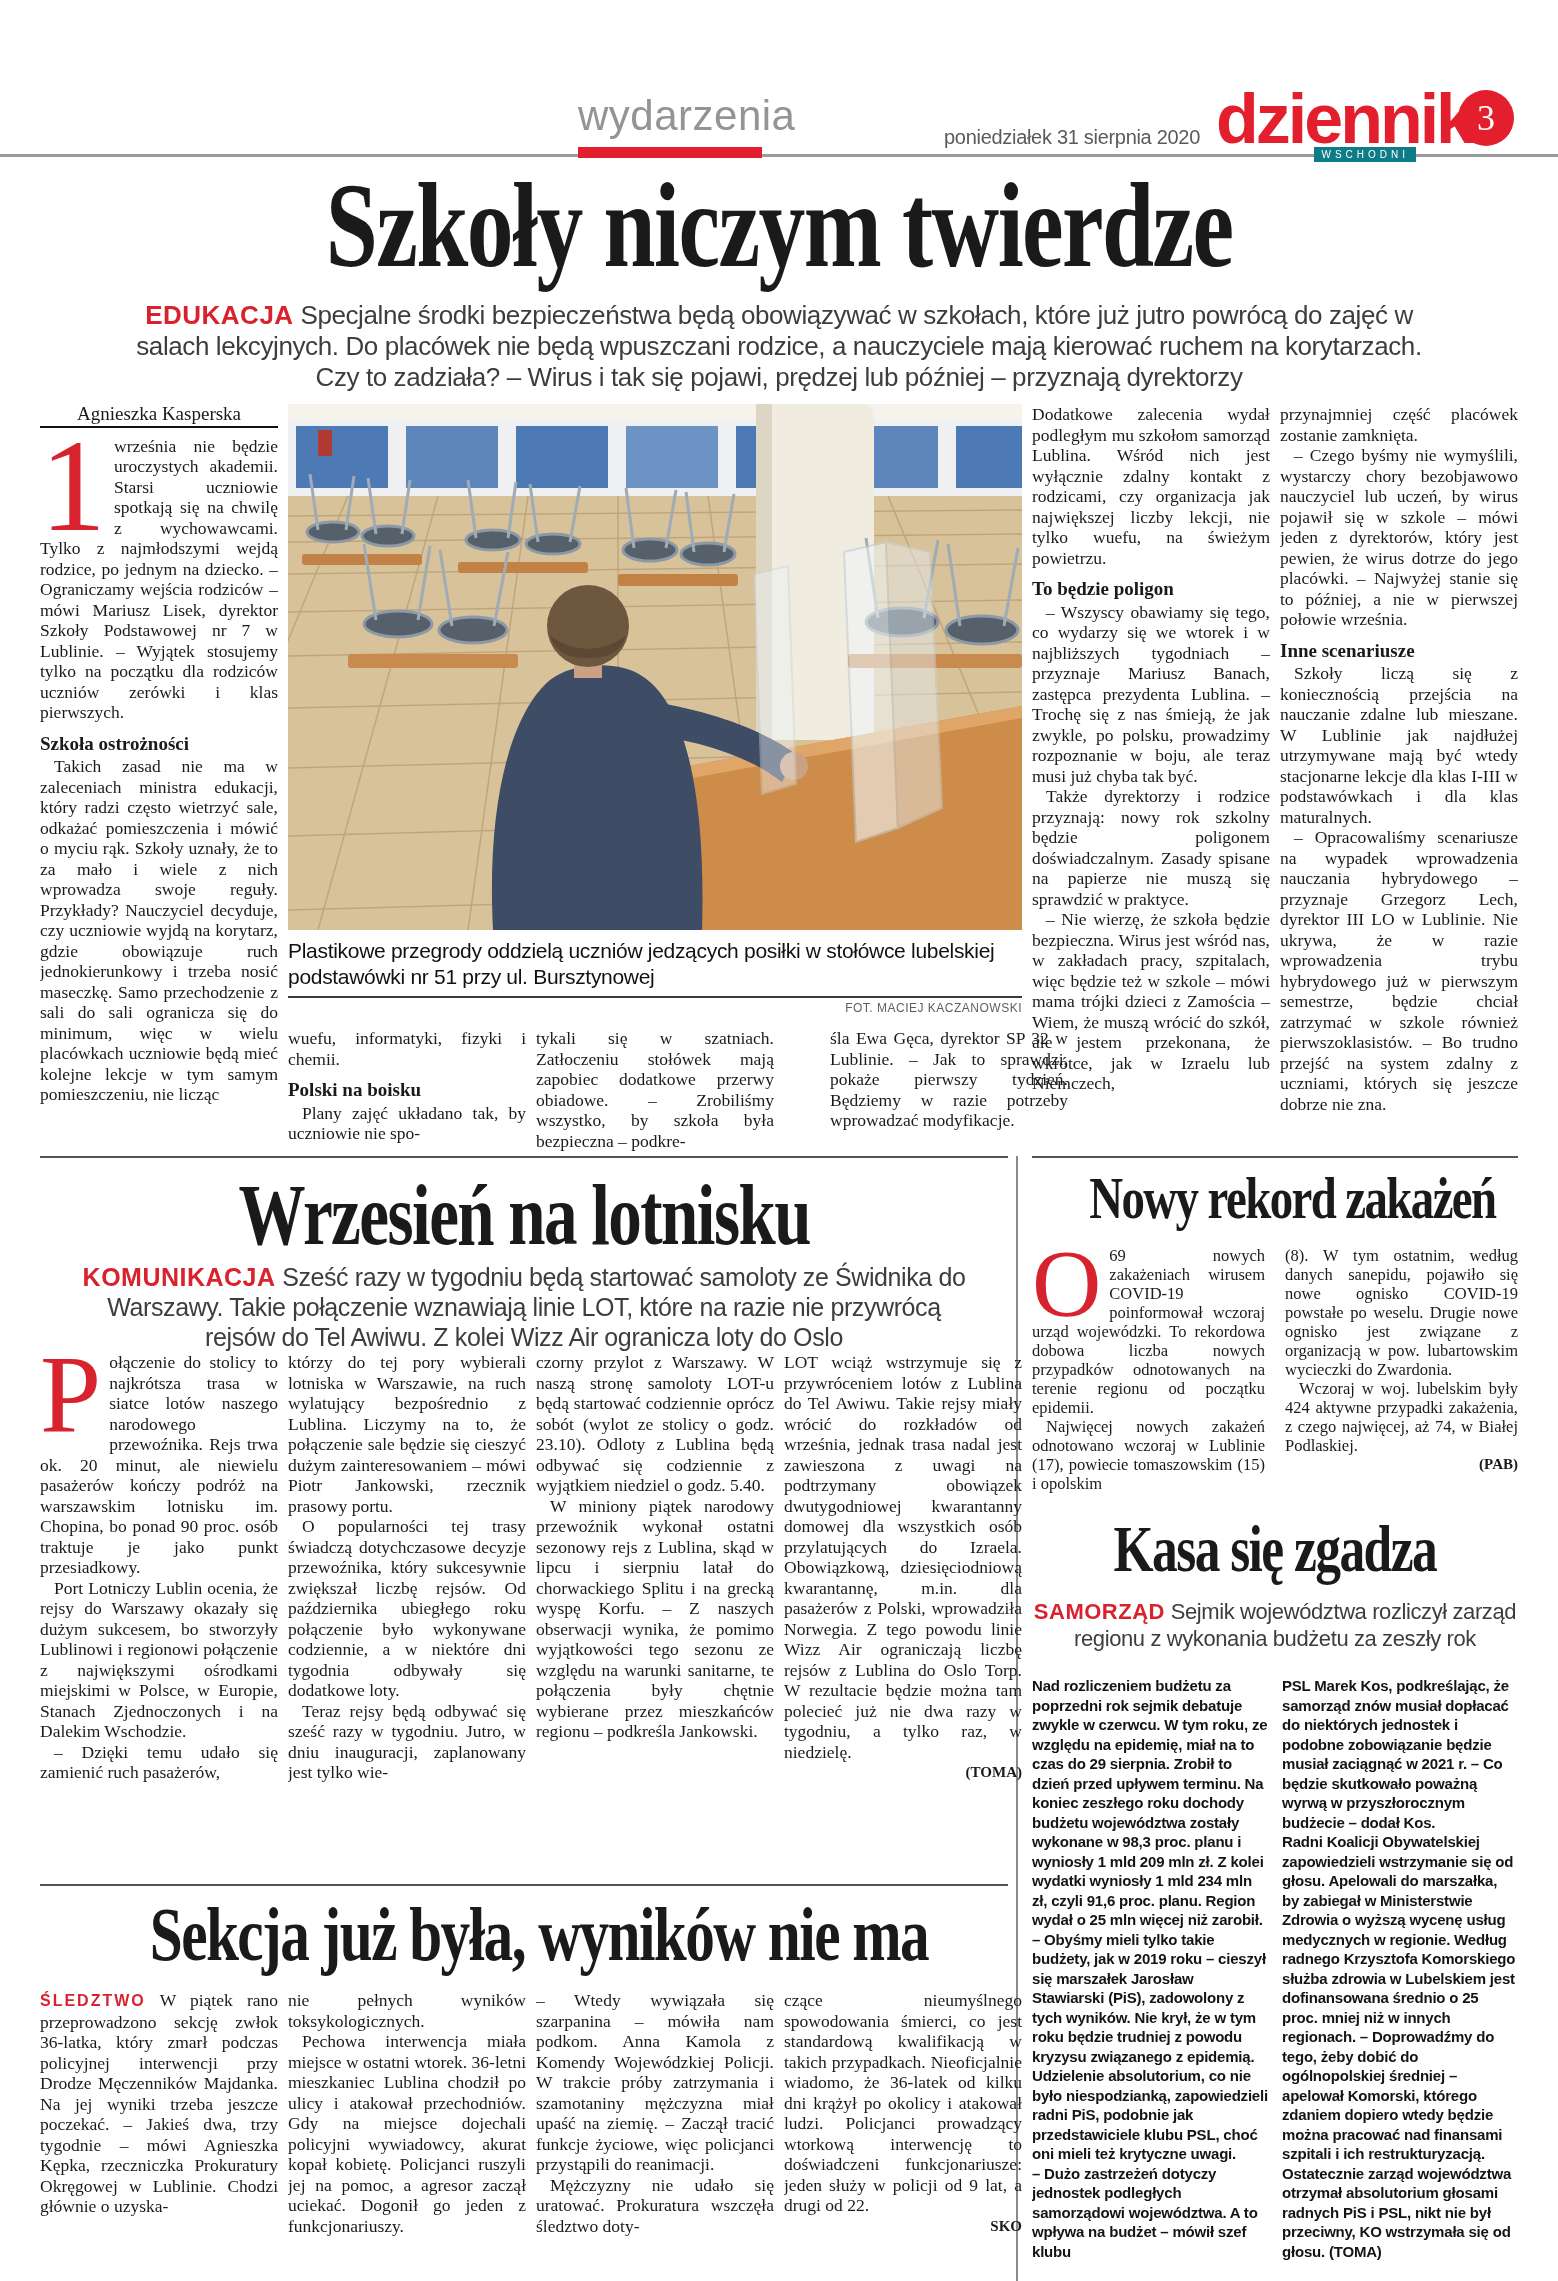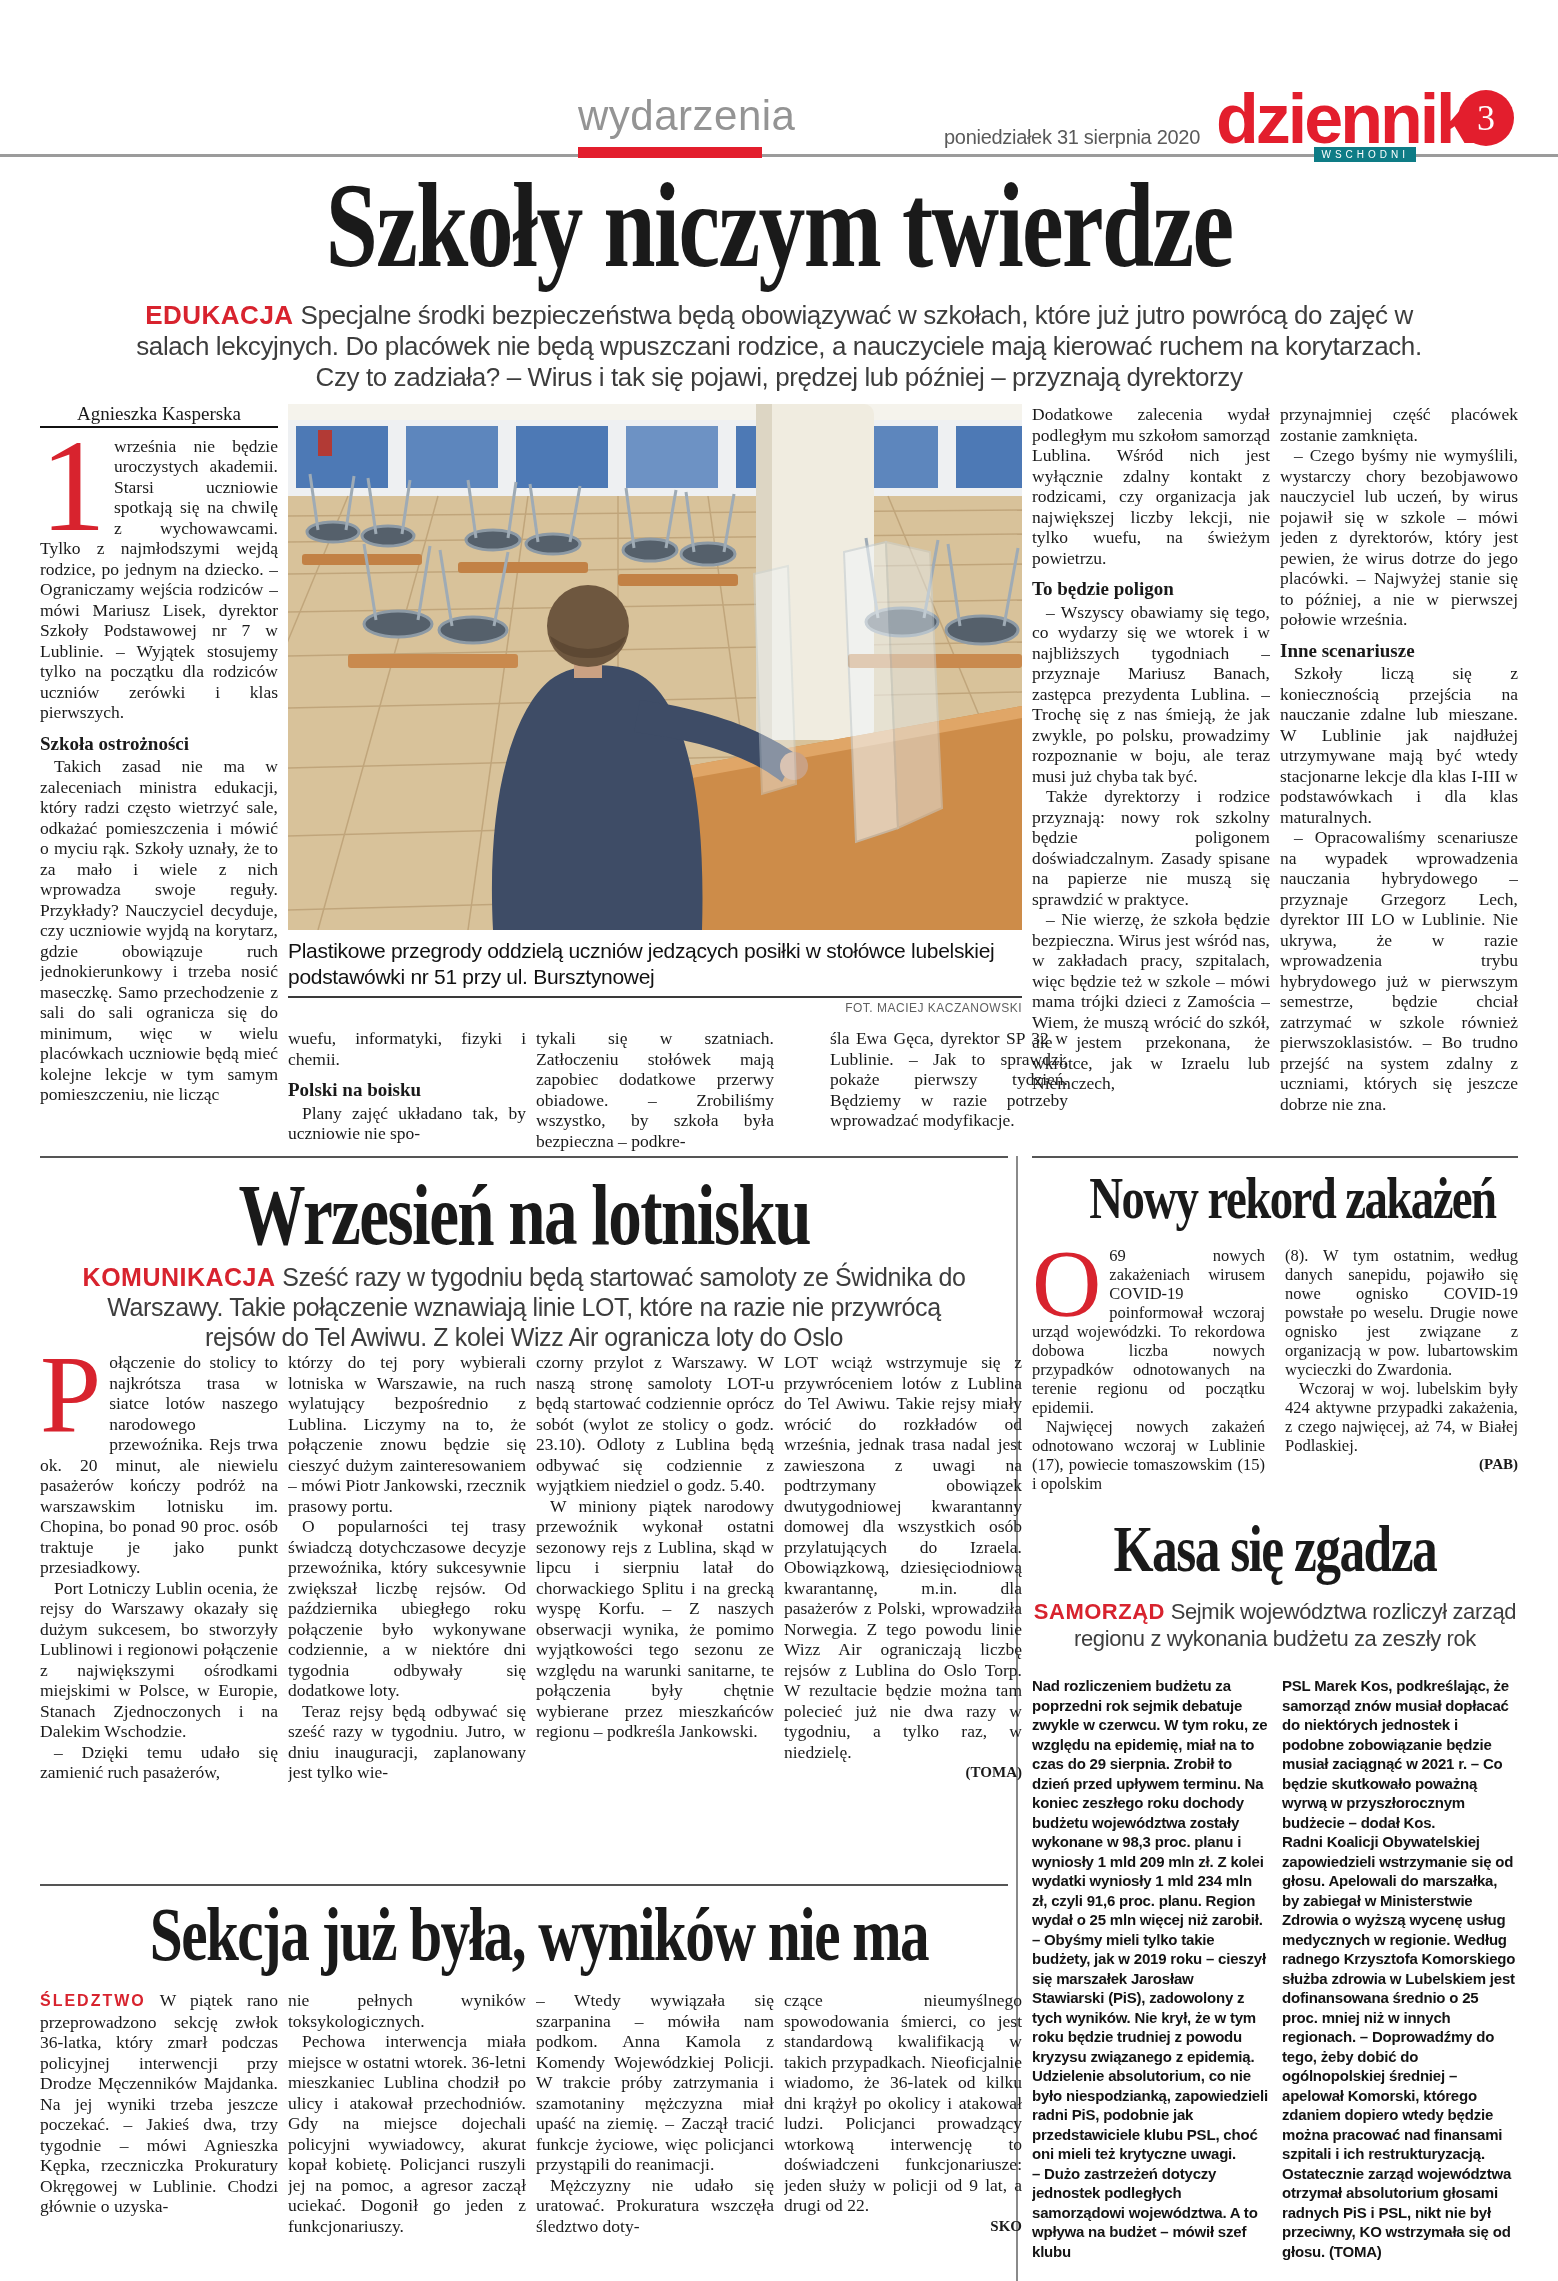--- a/index.html
+++ b/index.html
@@ -241,21 +241,21 @@
   </div>
   <div class="abs headline h2" style="left:40px;top:1172px;width:968px;">
     <span class="hl-inner">Wrzesień na lotnisku</span>
   </div>
   <div class="abs body-col" style="left:40px;top:1352px;width:238px;height:468px;">
     <p class="noindent"><span class="dropcap dc-p">P</span><span>ołączenie do stolicy to najkrótsza trasa w siatce lotów naszego narodowego przewoźnika. Rejs trwa ok. 20 minut, ale niewielu pasażerów kończy podróż na warszawskim lotnisku im. Chopina, bo ponad 90 proc. osób traktuje je jako punkt przesiadkowy.</span></p>
     <p>Port Lotniczy Lublin ocenia, że rejsy do Warszawy okazały się dużym sukcesem, bo stworzyły Lublinowi i regionowi połączenie z największymi ośrodkami miejskimi w Polsce, w Europie, Stanach Zjednoczonych i na Dalekim Wschodzie.</p>
     <p>– Dzięki temu udało się zamienić ruch pasażerów,</p>
   </div>
   <div class="abs body-col" style="left:288px;top:1352px;width:238px;height:468px;">
-    <p class="noindent">którzy do tej pory wybierali lotniska w Warszawie, na ruch wylatujący bezpośrednio z Lublina. Liczymy na to, że połączenie znowu będzie się cieszyć dużym zainteresowaniem – mówi Piotr Jankowski, rzecznik prasowy portu.</p>
+    <p class="noindent">którzy do tej pory wybierali lotniska w Warszawie, na ruch wylatujący bezpośrednio z Lublina. Liczymy na to, że połączenie sale będzie się cieszyć dużym zainteresowaniem – mówi Piotr Jankowski, rzecznik prasowy portu.</p>
     <p>O popularności tej trasy świadczą dotychczasowe decyzje przewoźnika, który sukcesywnie zwiększał liczbę rejsów. Od października ubiegłego roku połączenie było wykonywane codziennie, a w niektóre dni tygodnia odbywały się dodatkowe loty.</p>
     <p>Teraz rejsy będą odbywać się sześć razy w tygodniu. Jutro, w dniu inauguracji, zaplanowany jest tylko wie-</p>
   </div>
   <div class="abs body-col" style="left:536px;top:1352px;width:238px;height:468px;">
     <p class="noindent">czorny przylot z Warszawy. W naszą stronę samoloty LOT-u będą startować codziennie oprócz sobót (wylot ze stolicy o godz. 23.10). Odloty z Lublina będą odbywać się codziennie z wyjątkiem niedziel o godz. 5.40.</p>
     <p>W miniony piątek narodowy przewoźnik wykonał ostatni sezonowy rejs z Lublina, skąd w lipcu i sierpniu latał do chorwackiego Splitu i na grecką wyspę Korfu. – Z naszych obserwacji wynika, że pomimo wyjątkowości tego sezonu ze względu na warunki sanitarne, te połączenia były chętnie wybierane przez mieszkańców regionu – podkreśla Jankowski.</p>
   </div>
   <div class="abs body-col" style="left:784px;top:1352px;width:238px;height:468px;">
     <p class="noindent">LOT wciąż wstrzymuje się z przywróceniem lotów z Lublina do Tel Awiwu. Takie rejsy miały wrócić do rozkładów od września, jednak trasa nadal jest zawieszona z uwagi na podtrzymany obowiązek dwutygodniowej kwarantanny domowej dla wszystkich osób przylatujących do Izraela. Obowiązkową, dziesięciodniową kwarantannę, m.in. dla pasażerów z Polski, wprowadziła Norwegia. Z tego powodu linie Wizz Air ograniczają liczbę rejsów z Lublina do Oslo Torp. W rezultacie będzie można tam polecieć już nie dwa razy w tygodniu, a tylko raz, w niedzielę.</p>
     <div class="sig">(TOMA)</div>

